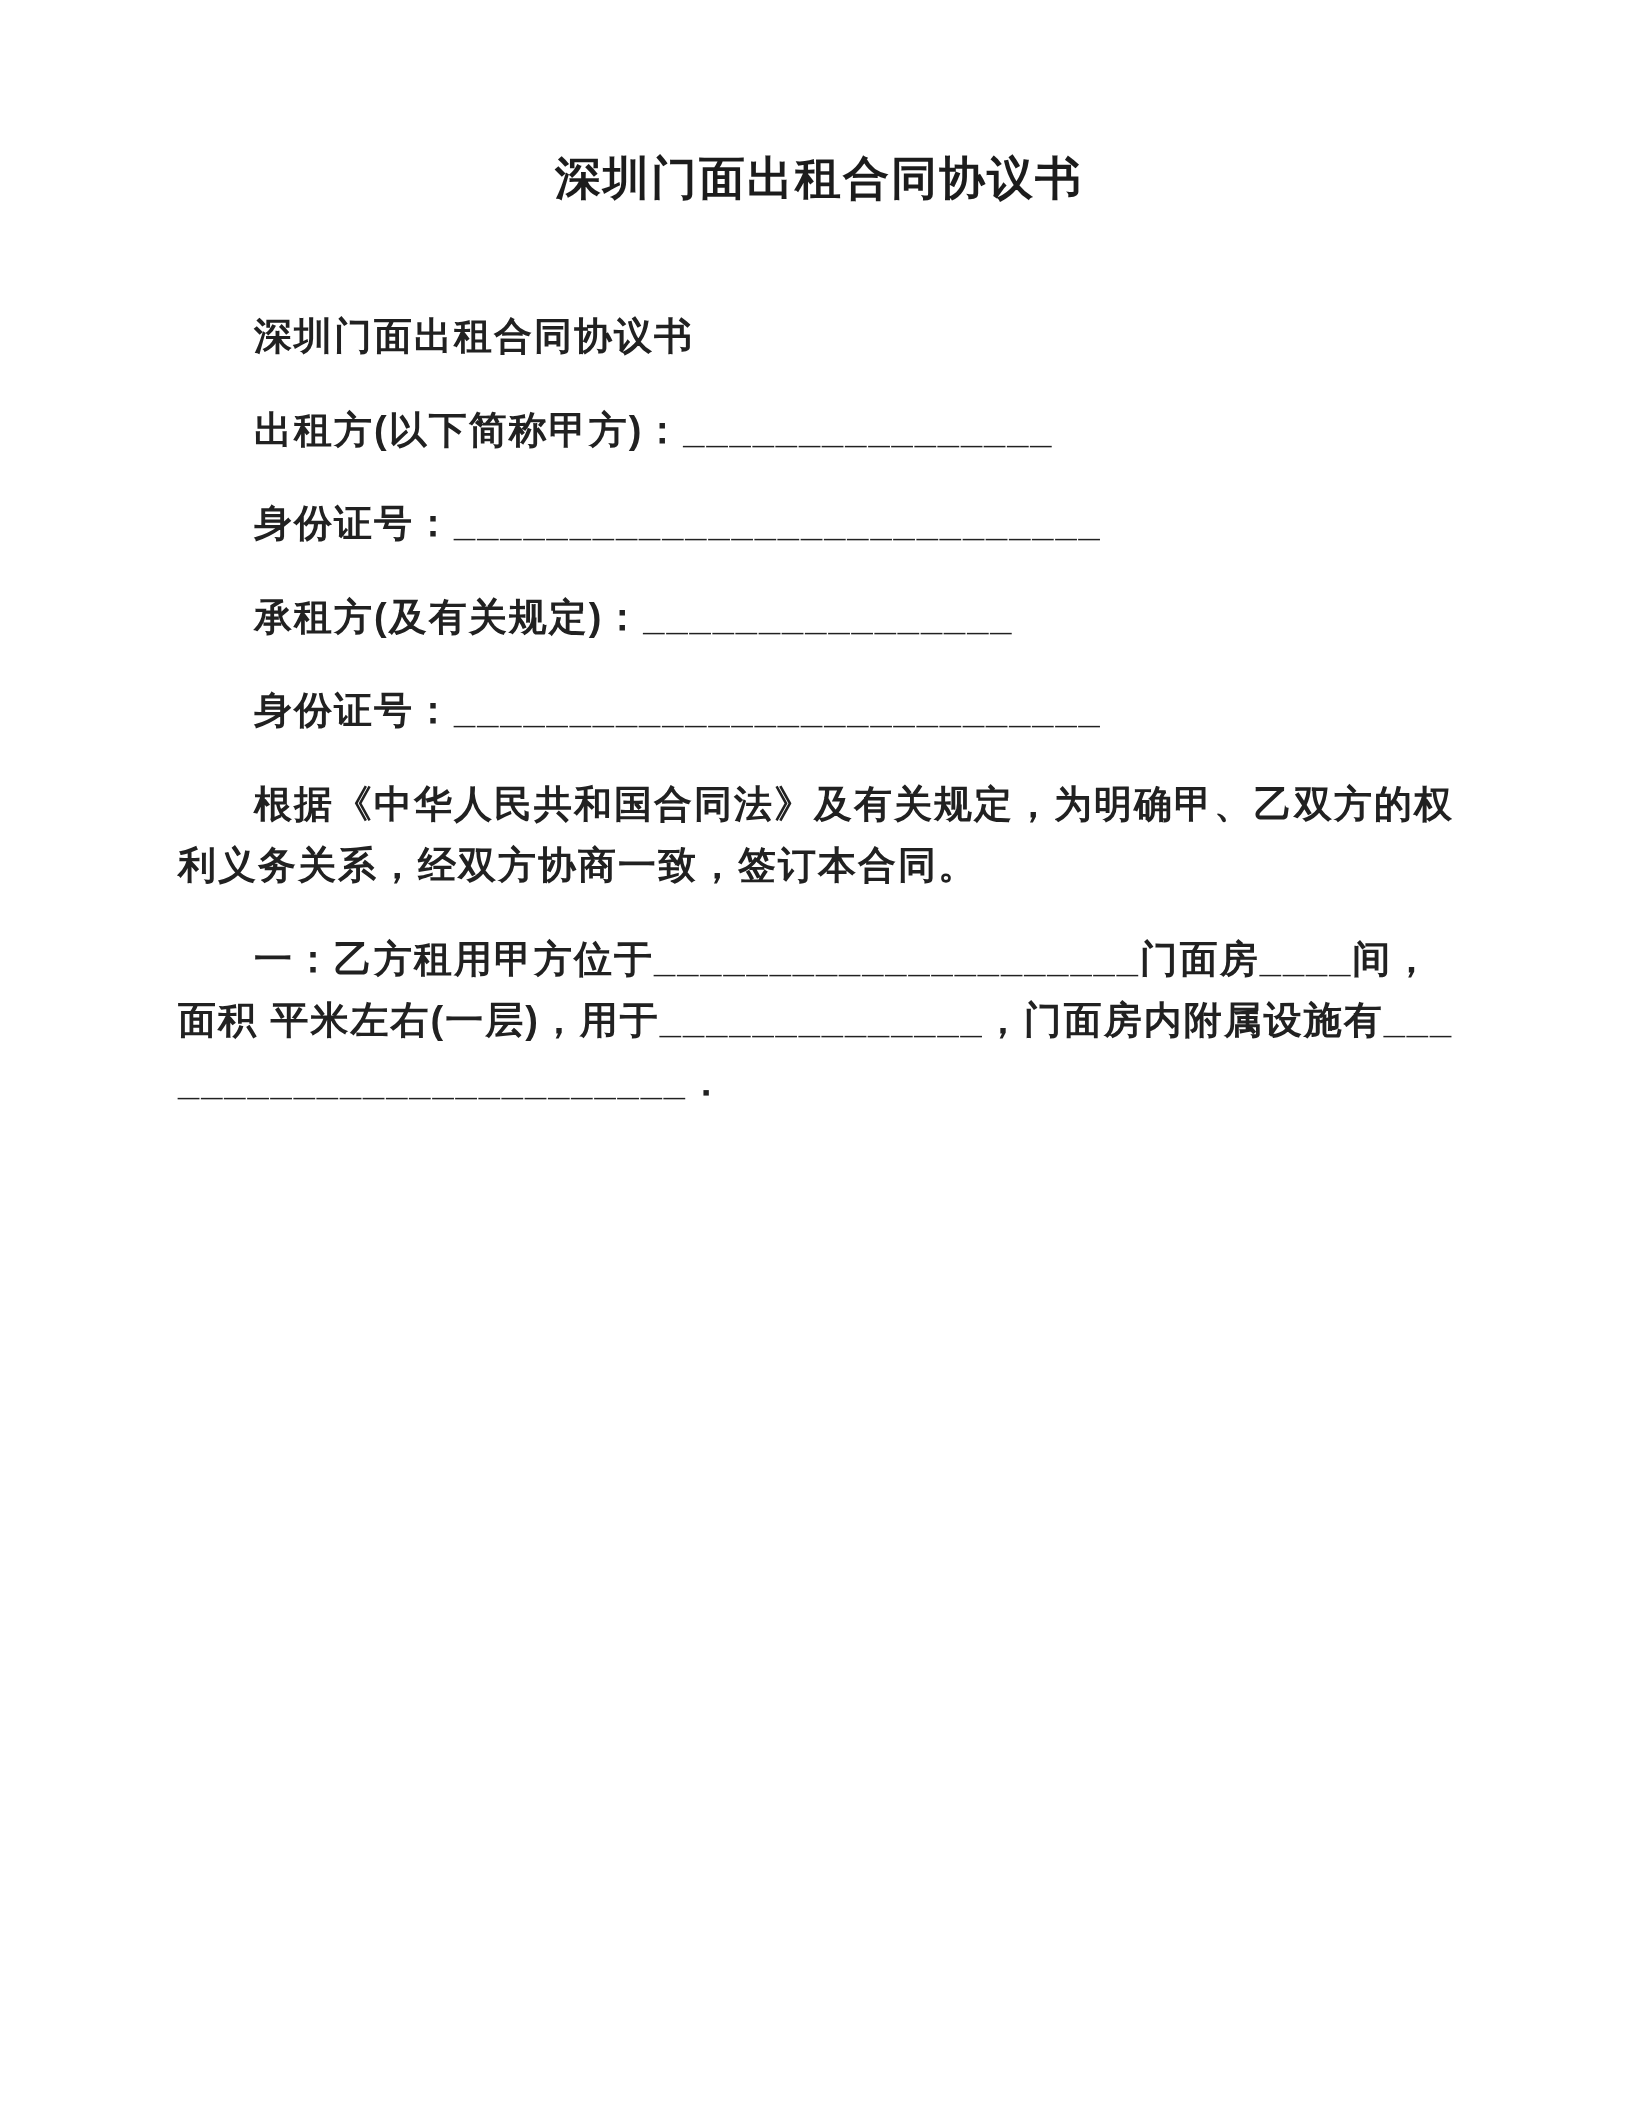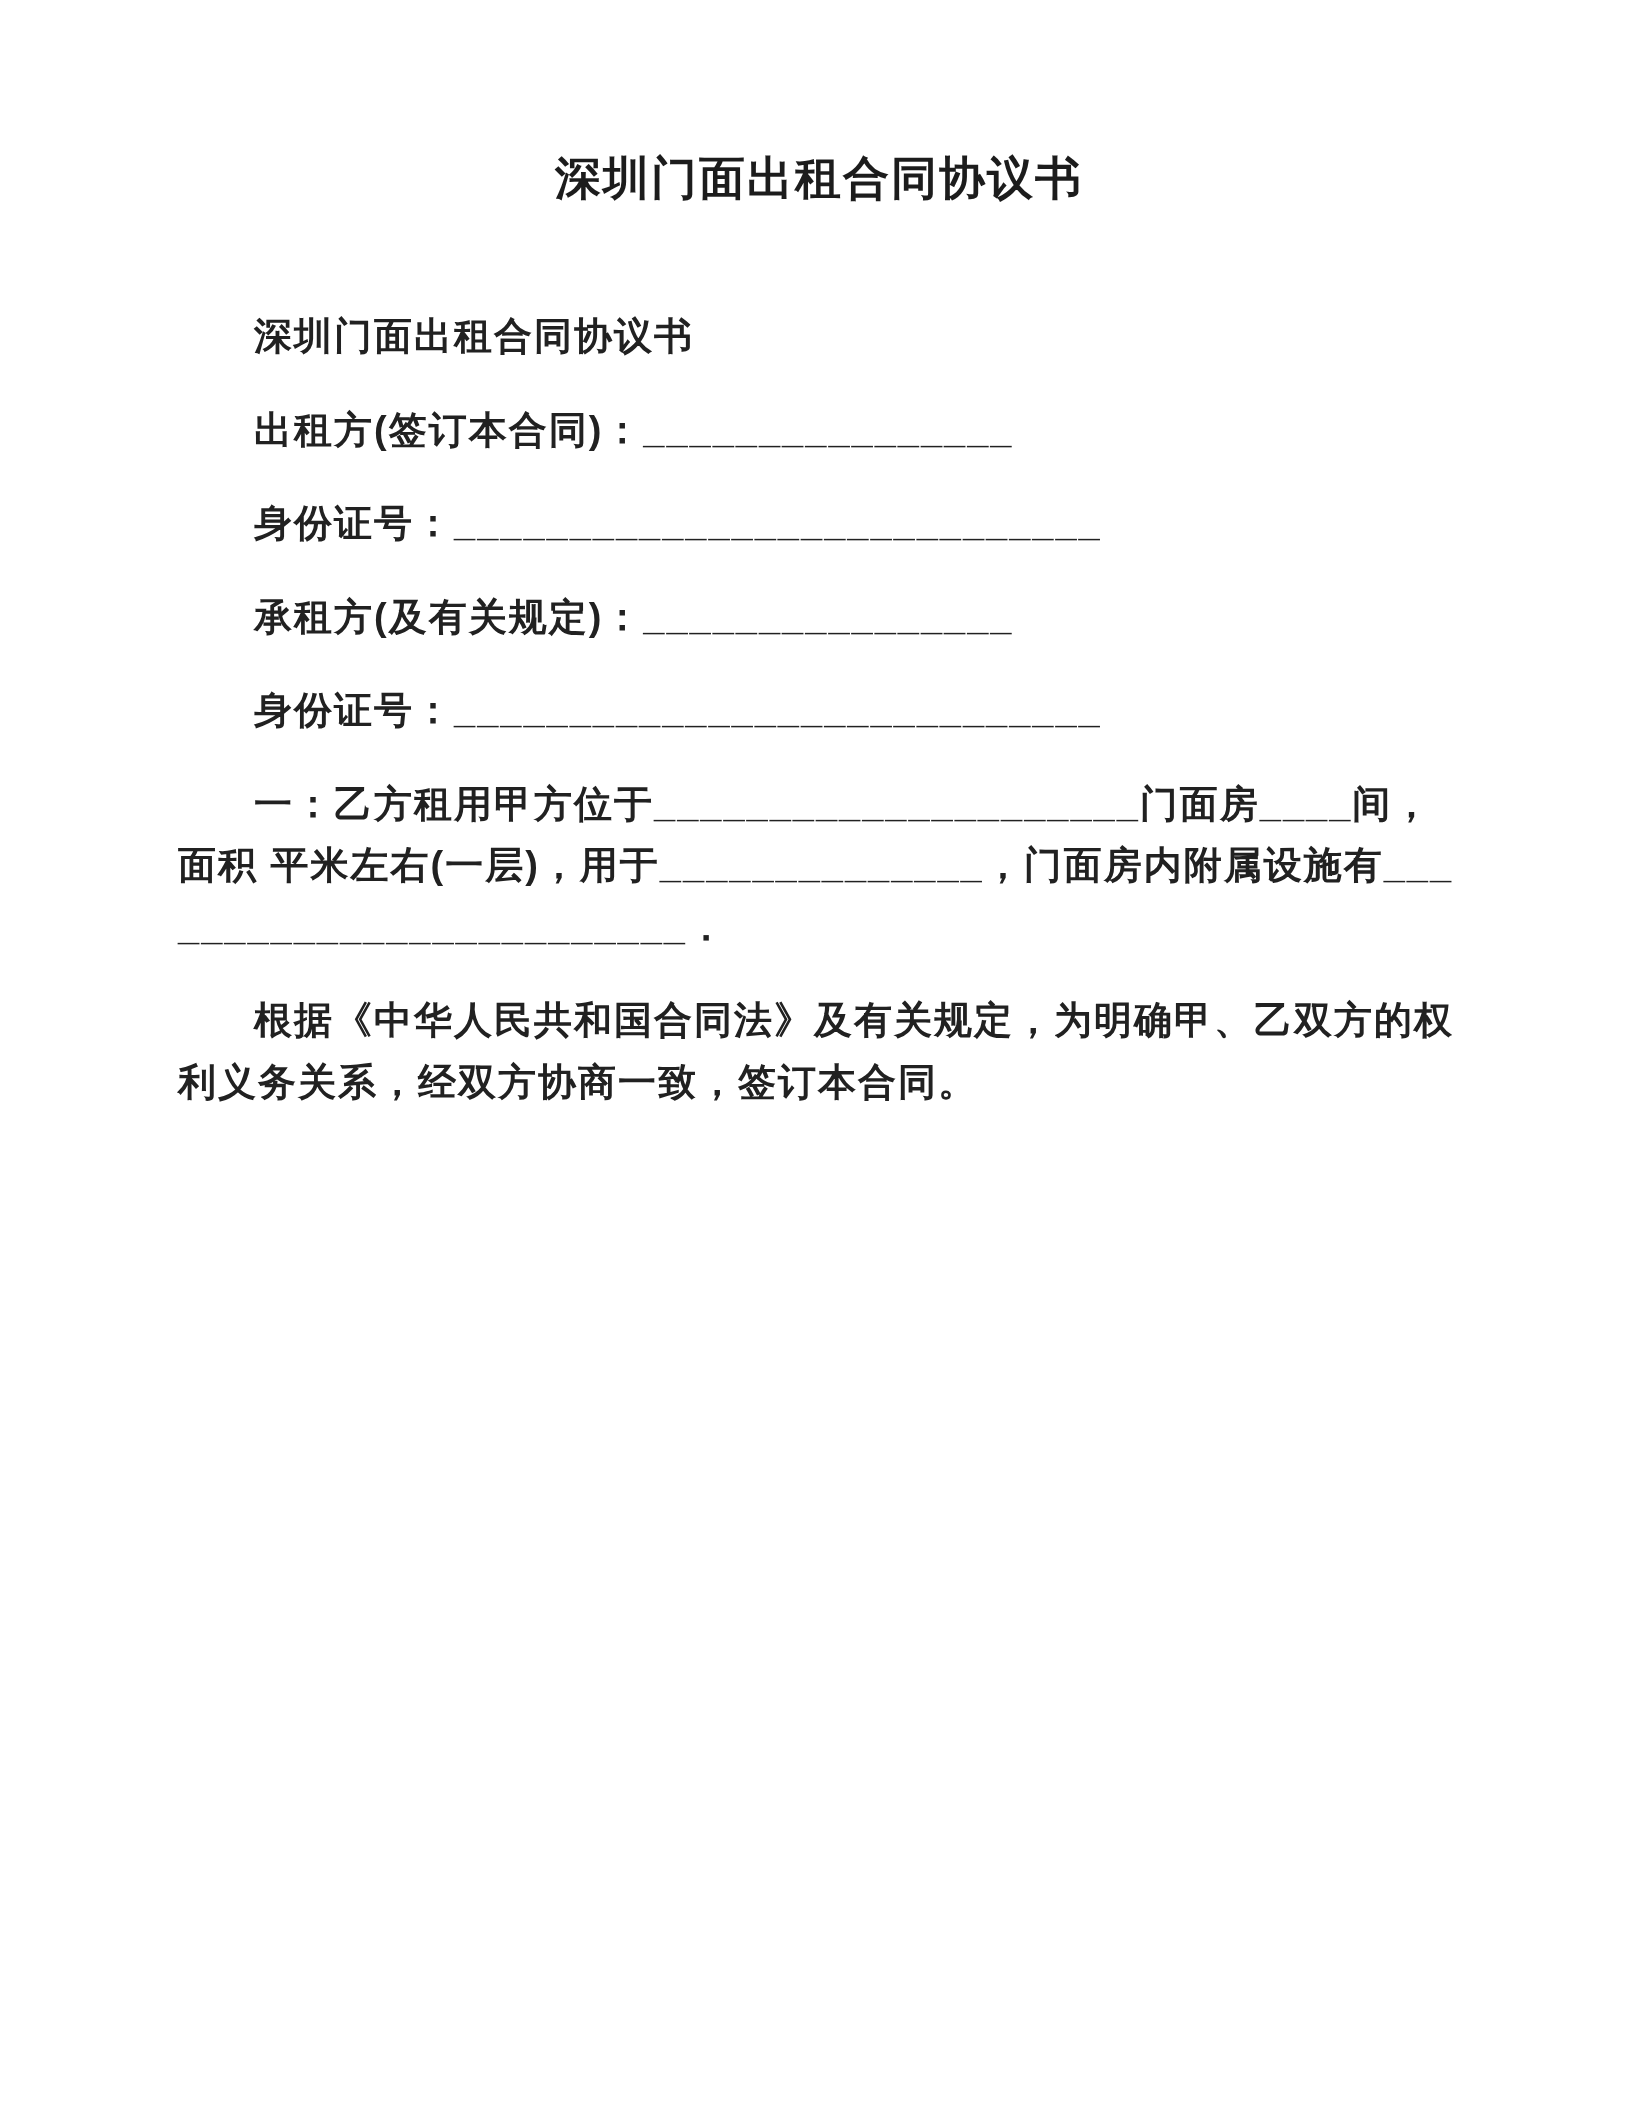--- a/index.html
+++ b/index.html
@@ -38,26 +38,26 @@
   }
 </style>
 </head>
 <body>
 
 <div class="page">
   <h1 class="doc-title">深圳门面出租合同协议书</h1>
 
   <p class="para">深圳门面出租合同协议书</p>
 
-  <p class="para">出租方(签订本合同)：________________</p>
+  <p class="para">出租方(以下简称甲方)：________________</p>
 
   <p class="para">身份证号：____________________________</p>
 
   <p class="para">承租方(及有关规定)：________________</p>
 
   <p class="para">身份证号：____________________________</p>
 
+  <p class="para">根据《中华人民共和国合同法》及有关规定，为明确甲、乙双方的权利义务关系，经双方协商一致，签订本合同。</p>
+
   <p class="para">一：乙方租用甲方位于_____________________门面房____间，面积 平米左右(一层)，用于______________，门面房内附属设施有_________________________．</p>
-
-  <p class="para">根据《中华人民共和国合同法》及有关规定，为明确甲、乙双方的权利义务关系，经双方协商一致，签订本合同。</p>
 
 
 </div>
 
 </body></html>

